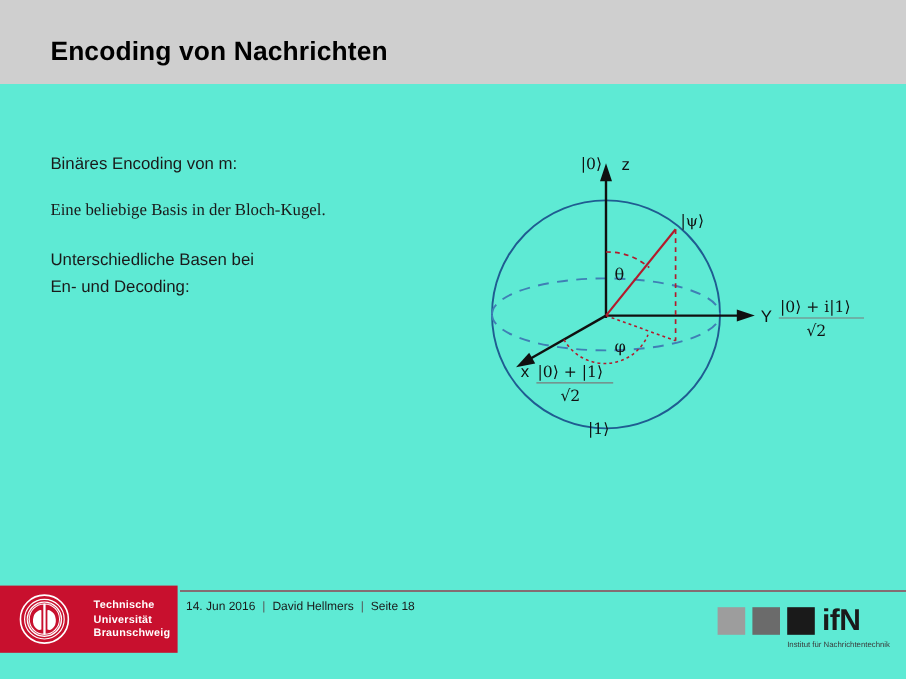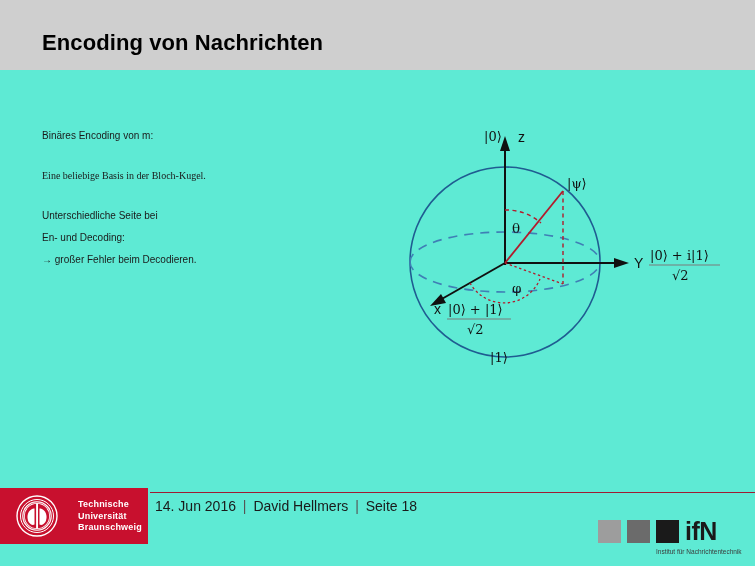--- a/index.html
+++ b/index.html
@@ -39,21 +39,21 @@
     white-space: nowrap;
   }
 
   
   #body-text {
     position: absolute;
     left: 42px;
     top: 125px;
     width: 350px;
     color: #1a1a1a;
-    font-size: 10px;
+    font-size: 14px;
     line-height: 22px;
   }
   .para {
     margin: 0 0 18px 0;
   }
   .para:last-child { margin-bottom: 0; }
   .just {
     text-align: justify;
     font-family: Liberation Serif, serif;
   }
@@ -127,31 +127,31 @@
     font-size: 9px;
     font-weight: bold;
     line-height: 11.5px;
     letter-spacing: 0.2px;
     margin-left: 14px;
   }
   #footer-meta {
     position: absolute;
     left: 155px;
     top: 500px;
-    font-size: 14px;
+    font-size: 10px;
     color: #1a1a1a;
     line-height: 12.5px;
     white-space: nowrap;
   }
   #footer-meta .sep { padding: 0 3px; color: #555; }
 
   #ifn-logo {
     position: absolute;
     left: 598px;
-    top: 520px;
+    top: 506px;
     width: 150px;
     height: 40px;
   }
   #ifn-marks {
     position: absolute;
     left: 0;
     top: 0;
     display: flex;
     align-items: flex-start;
   }
@@ -178,23 +178,22 @@
 
 <div id="slide">
 
   <div id="header-band"></div>
   <div id="slide-title">Encoding von Nachrichten</div>
 
   <div id="body-text">
     <p class="para">Binäres Encoding von m:</p>
     <p class="para just">Eine beliebige Basis in der Bloch-Kugel.</p>
     <div class="para">
-      <div>Unterschiedliche Seite bei</div>
+      <div>Unterschiedliche Basen bei</div>
       <div>En- und Decoding:</div>
-      <div>→ großer Fehler beim Decodieren.</div>
     </div>
   </div>
 
   <div id="bloch-figure">
     <svg width="340" height="285" viewBox="0 0 340 285" xmlns="http://www.w3.org/2000/svg">
 
       <circle class="sph-line" cx="97" cy="144" r="95"></circle>
 
       <path class="sph-dash" d="M 2,144 A 95 30 0 0 0 192,144"></path>
 

